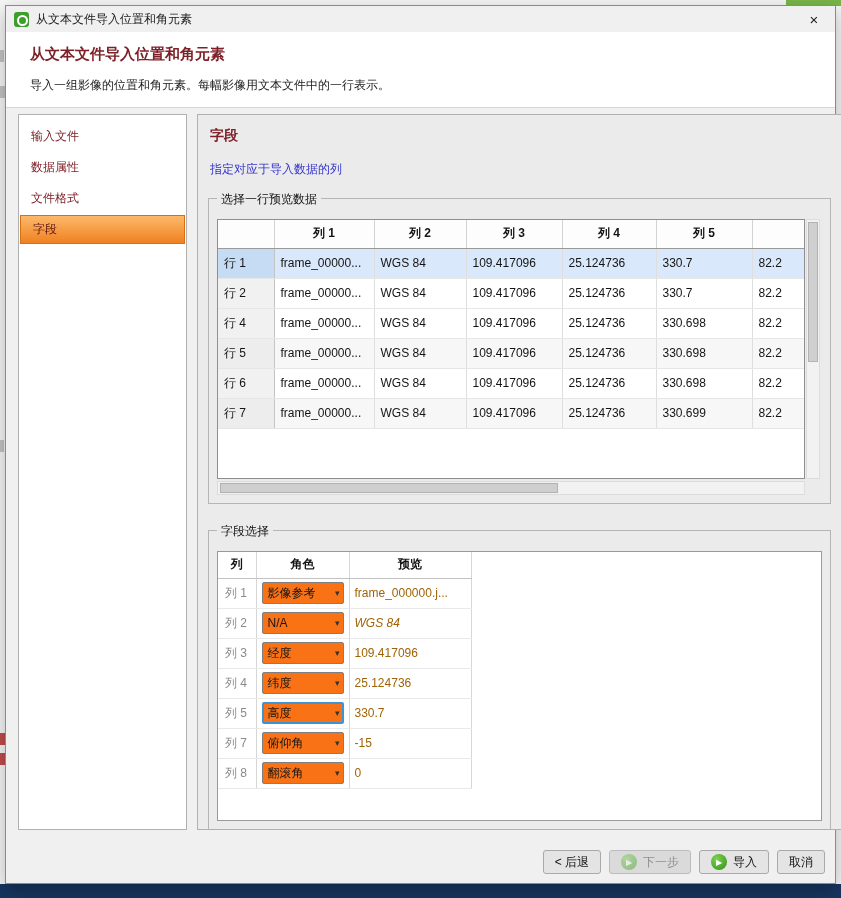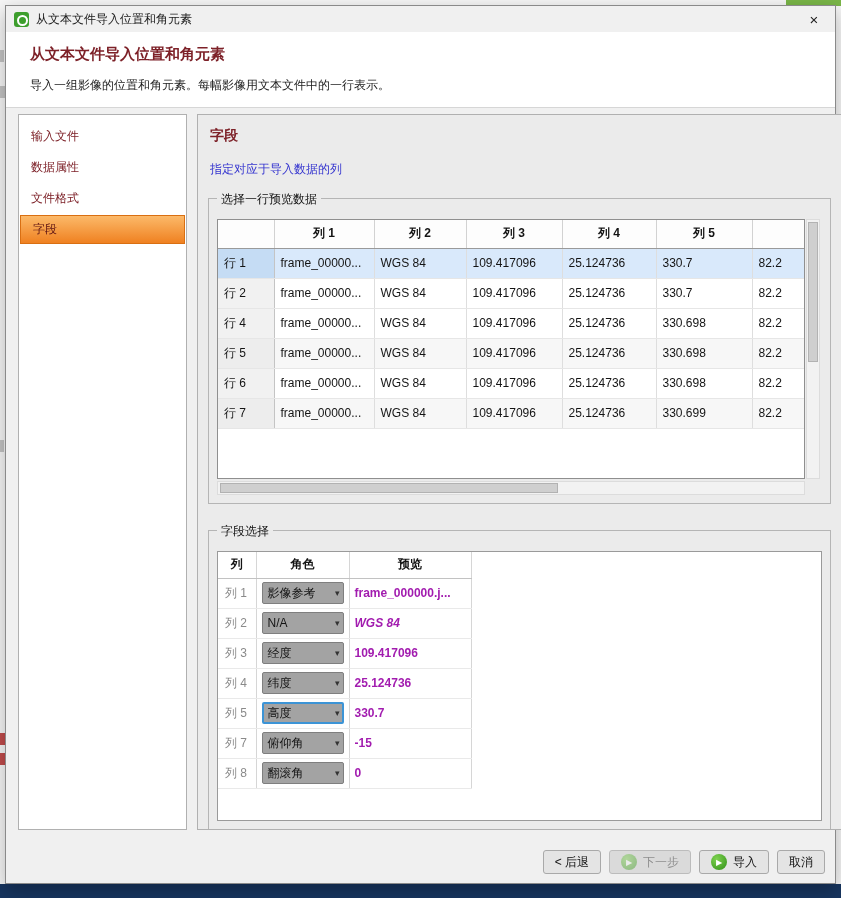--- a/index.html
+++ b/index.html
@@ -65,25 +65,25 @@
                     background: #cfcfcf; border: 1px solid #b2b2b2; }
 
   
   .fields-panel { border: 1px solid #9a9a9a; background: #fff; height: 270px; width: 100%; overflow: hidden; }
   table.t2 { border-collapse: collapse; font-size: 12px; color: #141414; }
   .t2 th { height: 26px; font-weight: bold; text-align: center; padding: 0 6px;
            border-bottom: 1px solid #c2c2c2; border-right: 1px solid #d6d6d6; background: #fff; }
   .t2 td { height: 30px; padding: 0 5px; border-right: 1px solid #d6d6d6; border-bottom: 1px solid #e9e9e9; }
   .t2 td.lbl { color: #8a8a8a; padding-left: 7px; }
   .t2 col.c-lbl { width: 38px; } .t2 col.c-role { width: 92px; } .t2 col.c-prev { width: 122px; }
-  .select { width: 82px; height: 22px; border: 1px solid #7f7f7f; border-radius: 2px; background: #a3a3a3;
+  .select { width: 82px; height: 22px; border: 1px solid #7f7f7f; border-radius: 2px; background: #f97316;
             display: flex; align-items: center; padding: 0 3px 0 5px; font-size: 12px; cursor: default; }
   .select .chev { margin-left: auto; font-size: 9px; color: #333; }
   .select.focused { border: 2px solid #3c94d6; padding: 0 2px 0 4px; }
-  .prev { color: #a21caf; font-weight: bold; }
+  .prev { color: #a16207; }
   .prev.italic { font-style: italic; }
 
   
   .footer { position: absolute; right: 10px; bottom: 9px; display: flex; gap: 8px; }
   .btn { height: 24px; min-width: 46px; padding: 4px 11px; background: #e4e4e4; border: 1px solid #a9a9a9;
          border-radius: 3px; font-size: 12px; font-family: inherit; display: flex; align-items: center;
          justify-content: center; gap: 6px; color: #111; cursor: default; }
   .btn.disabled { background: #dadada; color: #8d8d8d; border-color: #bcbcbc; }
   .btn.disabled .gicon { opacity: .45; }
   .gicon { width: 16px; height: 16px; border-radius: 50%; flex: 0 0 16px;

